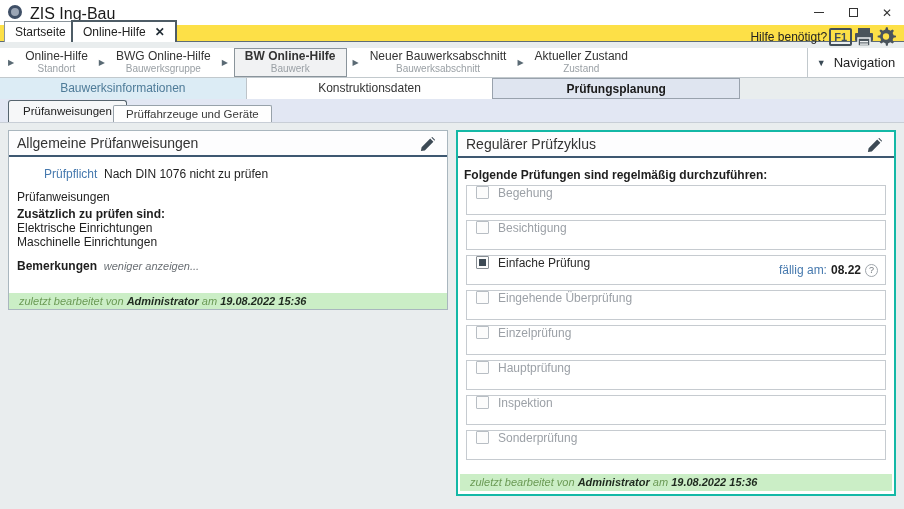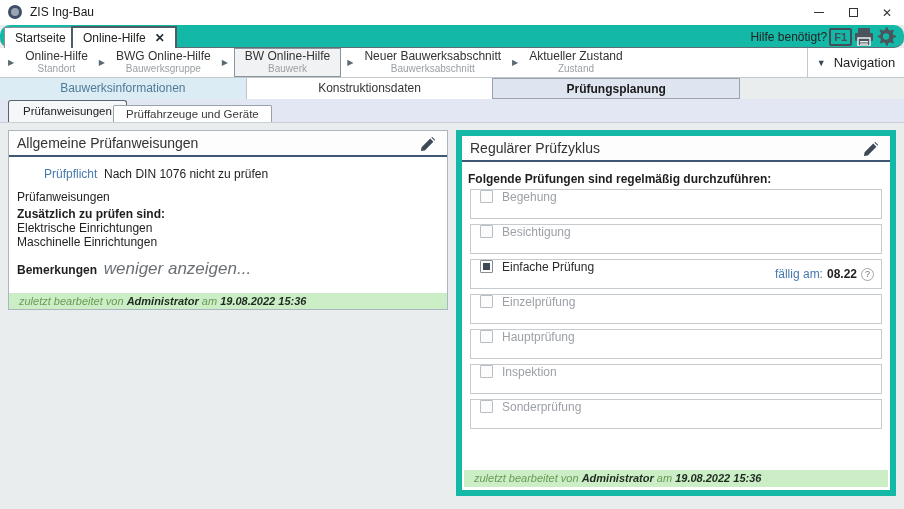--- a/index.html
+++ b/index.html
@@ -3,51 +3,51 @@
 <meta charset="utf-8">
 <style>
   * { margin:0; padding:0; box-sizing:border-box; }
   body { font-family:"Liberation Sans", sans-serif; background:#cfd4d6; }
   #app { position:relative; width:904px; height:509px; background:#E9EDEE; overflow:hidden; }
 
   
   .titlebar { position:absolute; top:0; left:0; width:904px; height:25px; background:#ffffff; }
   .app-icon { position:absolute; left:8px; top:5px; width:14px; height:14px; border-radius:50%;
               border:3px solid #3F4F66; background:#9AA5B5; }
-  .title-text { position:absolute; left:30px; top:5px; font-size:12px; color:#1a1a1a; }
+  .title-text { position:absolute; left:30px; top:5px; font-size:16px; color:#1a1a1a; }
   .win-controls { position:absolute; right:0; top:0; height:25px; display:flex; }
   .win-btn { width:34px; height:25px; display:flex; align-items:center; justify-content:center;
              color:#333; font-size:12px; }
   .glyph-min { width:10px; height:1px; background:#333; display:inline-block; }
   .glyph-max { width:9px; height:9px; border:1px solid #333; display:inline-block; }
 
   
-  .appstrip { position:absolute; top:25px; left:0; width:904px; height:23px; background:#14b8a6;
-              border-bottom:1px solid #5E6C76;border-radius:10px; }
+  .appstrip { position:absolute; top:25px; left:0; width:904px; height:17px; background:#fde047;
+              border-bottom:1px solid #5E6C76; }
   .doc-tab { position:absolute; bottom:-1px; height:21px; background:#fff; border:1px solid #8A949B;
              border-bottom:none; font-size:12px; color:#222; display:flex; align-items:center;
              padding:0 10px; }
   .doc-tab.active { border:2px solid #4E5C66; border-bottom:none; height:22px; }
   .doc-tab .closex { margin-left:9px; font-weight:bold; color:#1F2A33; font-size:12px; }
   .strip-right { position:absolute; right:8px; top:0; height:23px; display:flex; align-items:center; gap:2px; }
   .help-text { font-size:12px; color:#222; }
   .f1-box { border:2px solid #424E58; color:#424E58; font-weight:bold; font-size:11px;
             padding:0px 3px; border-radius:2px; line-height:14px; }
   .toolicon { width:20px; height:20px; display:flex; align-items:center; justify-content:center; }
 
   
   .crumbbar { position:absolute; top:48px; left:0; width:904px; height:30px; background:#fff;
               border-bottom:1px solid #C2C9CD; }
   .crumbs { position:absolute; left:2px; top:0; height:29px; display:flex; align-items:center; }
   .crumb-arrow { font-size:8px; color:#5A6A74; padding:0 6px; }
   .crumb { text-align:center; padding:0 5px; }
   .crumb-title { font-size:12px; color:#333; line-height:13px; white-space:nowrap; }
   .crumb-sub { font-size:10px; color:#9AA0A5; line-height:12px; white-space:nowrap; }
   .crumb.active { border:1px solid #8A949B; background:#F1F2F3; padding:1px 10px; }
-  .crumb.active .crumb-title { font-weight:normal;text-align:right; }
+  .crumb.active .crumb-title { font-weight:bold;text-align:right; }
   .nav-btn { position:absolute; right:0; top:0; width:97px; height:29px; border-left:1px solid #C2C9CD;
              display:flex; align-items:center; justify-content:center; gap:8px; font-size:13px; color:#222; }
   .nav-arrow { font-size:9px; color:#3A4A55; }
 
   
   .maintabs { position:absolute; top:78px; left:0; width:740px; height:21px; display:flex; }
   .maintab { flex:1; font-size:12px; text-align:center; line-height:20px; }
   .maintab.t1 { background:#DCECF5; color:#4E7B98; border-right:1px solid #BEC4C9; }
   .maintab.t2 { background:#FFFFFF; color:#333; }
   .maintab.t3 { background:#DFE5F0; color:#1A1A1A; font-weight:bold; border:1px solid #99A2AD; }
@@ -57,31 +57,31 @@
               border-bottom:1px solid #C8CED6; }
   .subtab { position:absolute; bottom:0; border-bottom:none; font-size:11.5px; white-space:nowrap; }
   .subtab.active { left:8px; height:22px; line-height:20px; padding:0 14px; background:#F6F7F8;
                    border:1px solid #56646E; border-bottom:none; border-radius:3px 3px 0 0; color:#222; }
   .subtab.idle { left:113px; height:17px; line-height:17px; padding:0 12px; background:#FEFEFE;
                  border:1px solid #98A2AA; border-bottom:none; border-radius:2px 2px 0 0; color:#3a3a3a; }
 
   
   .panel { position:absolute; background:#fff; }
   .panel.left { left:8px; top:130px; width:440px; height:180px; border:1px solid #A9B6BE; }
-  .panel.right { left:456px; top:130px; width:440px; height:366px; border:6px solid #14b8a6; }
+  .panel.right { left:456px; top:130px; width:440px; height:366px; border:2px solid #14b8a6; }
   .panel-header { position:absolute; top:0; left:0; right:0; height:26px; border-bottom:2px solid #3E5871;
                   display:flex; align-items:center; padding-left:8px; font-size:14px; color:#333;
                   background:#FDFDFE; }
   .pencil-btn { position:absolute; right:10px; top:4px; width:20px; height:20px; display:flex;
                 align-items:center; justify-content:center; cursor:pointer; }
 
   .blue { color:#4679AE; }
   .lp-line { position:absolute; font-size:12px; color:#1e1e1e; white-space:nowrap; }
   .bold { font-weight:bold; }
-  .toggle-link { font-style:italic; color:#6a6f74; font-size:17px; font-weight:normal; }
+  .toggle-link { font-style:italic; color:#6a6f74; font-size:11px; font-weight:normal; }
 
   .green-footer { position:absolute; background:#CBEEC6; height:16px; line-height:16px;
                   font-size:11px; font-style:italic; color:#6B9A55; padding-left:10px; white-space:nowrap; }
   .green-footer b { color:#1F2A1F; }
   .panel.left .green-footer { left:0; right:0; bottom:0; }
   .panel.right .green-footer { left:2px; right:2px; bottom:3px; height:17px; line-height:17px; }
 
   
   .rp-intro { position:absolute; top:36px; left:6px; font-size:12px; font-weight:bold; color:#1e1e1e; }
   .checklist { position:absolute; top:53px; left:8px; right:8px; }
@@ -244,20 +244,24 @@
         <span class="cbox"></span>
         <span class="clabel">Einfache Prüfung</span>
         <span class="due">
           <span class="due-label">fällig am:</span>
           <span class="due-value">08.22</span>
           <span class="qmark">?</span>
         </span>
       </div>
       <div class="checkrow">
         <span class="cbox"></span>
+        <span class="clabel">Eingehende Überprüfung</span>
+      </div>
+      <div class="checkrow">
+        <span class="cbox"></span>
         <span class="clabel">Einzelprüfung</span>
       </div>
       <div class="checkrow">
         <span class="cbox"></span>
         <span class="clabel">Hauptprüfung</span>
       </div>
       <div class="checkrow">
         <span class="cbox"></span>
         <span class="clabel">Inspektion</span>
       </div>

